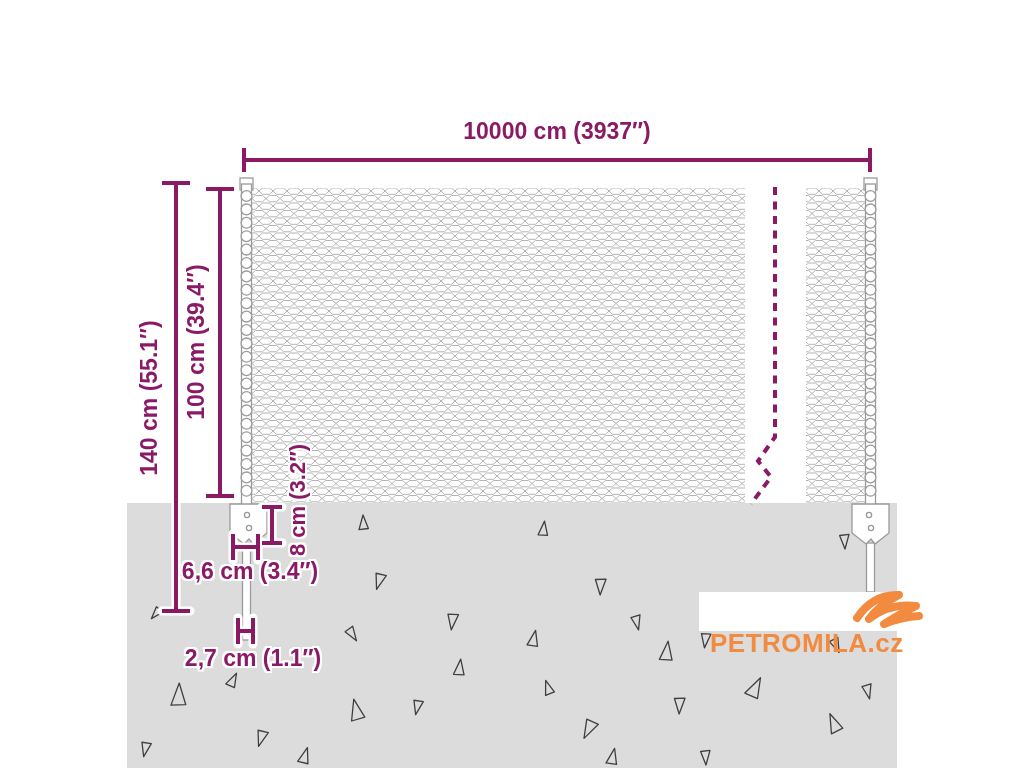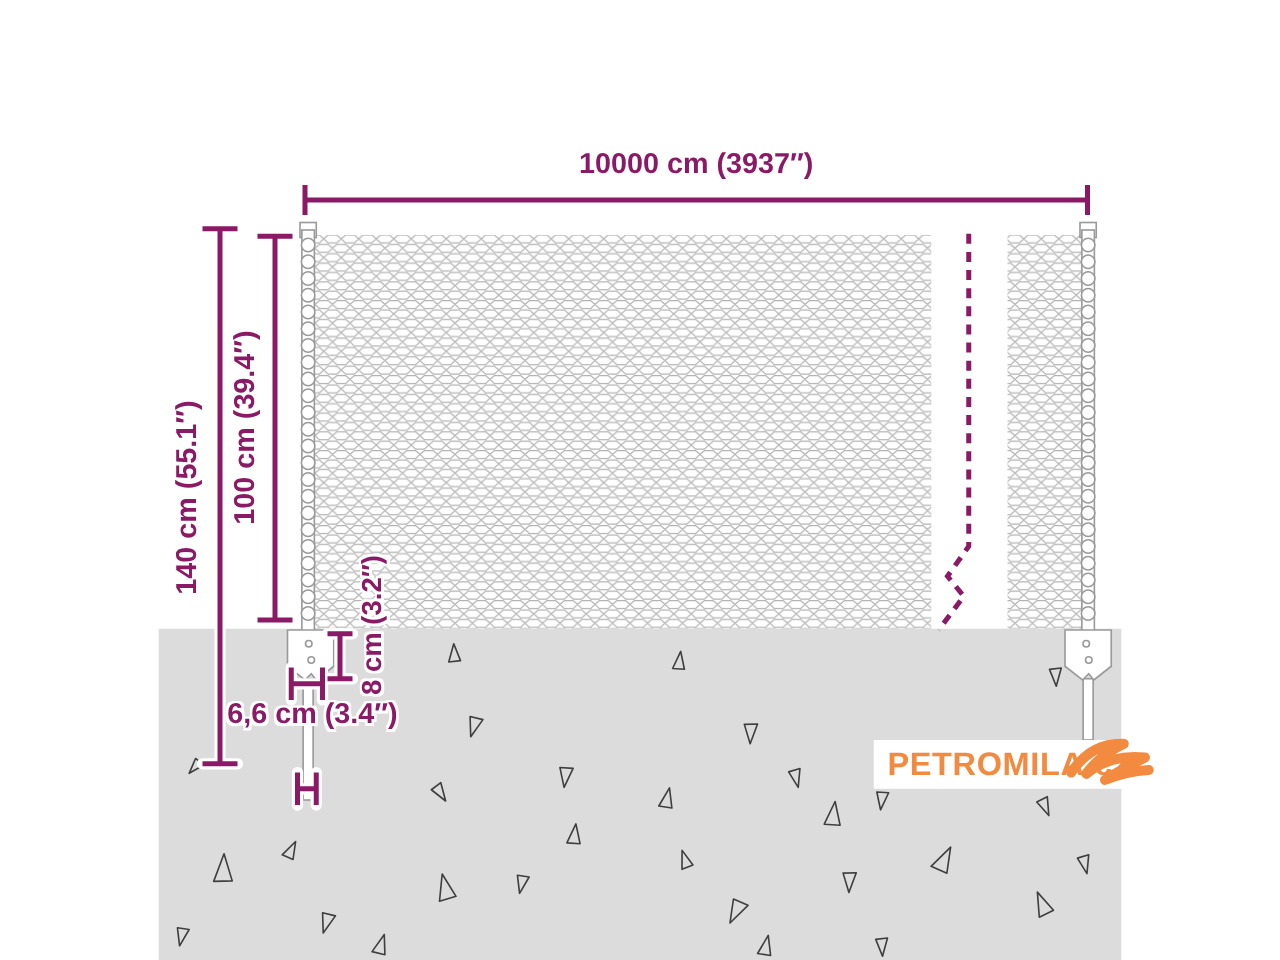--- a/index.html
+++ b/index.html
@@ -10,21 +10,21 @@
   .stage svg{position:absolute;left:0;top:0;}
   .dim-label{
     position:absolute;color:var(--purple,#8b1a66);
     font-weight:bold;font-size:23px;white-space:nowrap;
     transform:translate(-50%,-50%);
     text-shadow:-2px -2px 0 #fff,2px -2px 0 #fff,-2px 2px 0 #fff,2px 2px 0 #fff,
                 0 -2px 0 #fff,0 2px 0 #fff,-2px 0 0 #fff,2px 0 0 #fff;
   }
   .rot{transform:translate(-50%,-50%) rotate(-90deg);}
   .logo-text{
-    position:absolute;left:710px;top:596px;width:150px;
+    position:absolute;left:710px;top:628px;width:150px;
     color:var(--orange,#f28b40);font-weight:bold;font-size:26px;
     letter-spacing:0.5px;white-space:nowrap;
   }
 </style>
 </head>
 <body>
 
 <div class="stage">
 
   <svg width="1024" height="768" viewBox="0 0 1024 768">
@@ -164,16 +164,17 @@
 
     <rect x="699" y="592" width="208" height="39" fill="#ffffff"></rect>
     <path d="M857,618 Q873,594 899,595 Q879,605 869,619 Q889,603 916,606 Q898,615 884,624 Q901,617 919,616" fill="none" stroke="#f28b40" stroke-width="8" stroke-linecap="round" stroke-linejoin="round"></path>
   </svg>
 
   <div class="dim-label" style="left:557px;top:131px;">10000 cm (3937″)</div>
   <div class="dim-label rot" style="left:149px;top:398px;">140 cm (55.1″)</div>
   <div class="dim-label rot" style="left:196px;top:342px;">100 cm (39.4″)</div>
   <div class="dim-label rot" style="left:298px;top:500px;font-size:22px;">8 cm (3.2″)</div>
   <div class="dim-label" style="left:250px;top:571px;">6,6 cm (3.4″)</div>
+  <div class="dim-label" style="left:253px;top:658px;">2,7 cm (1.1″)</div>
 
   <div class="logo-text">PETROMILA.cz</div>
 
 </div>
 
 </body></html>

